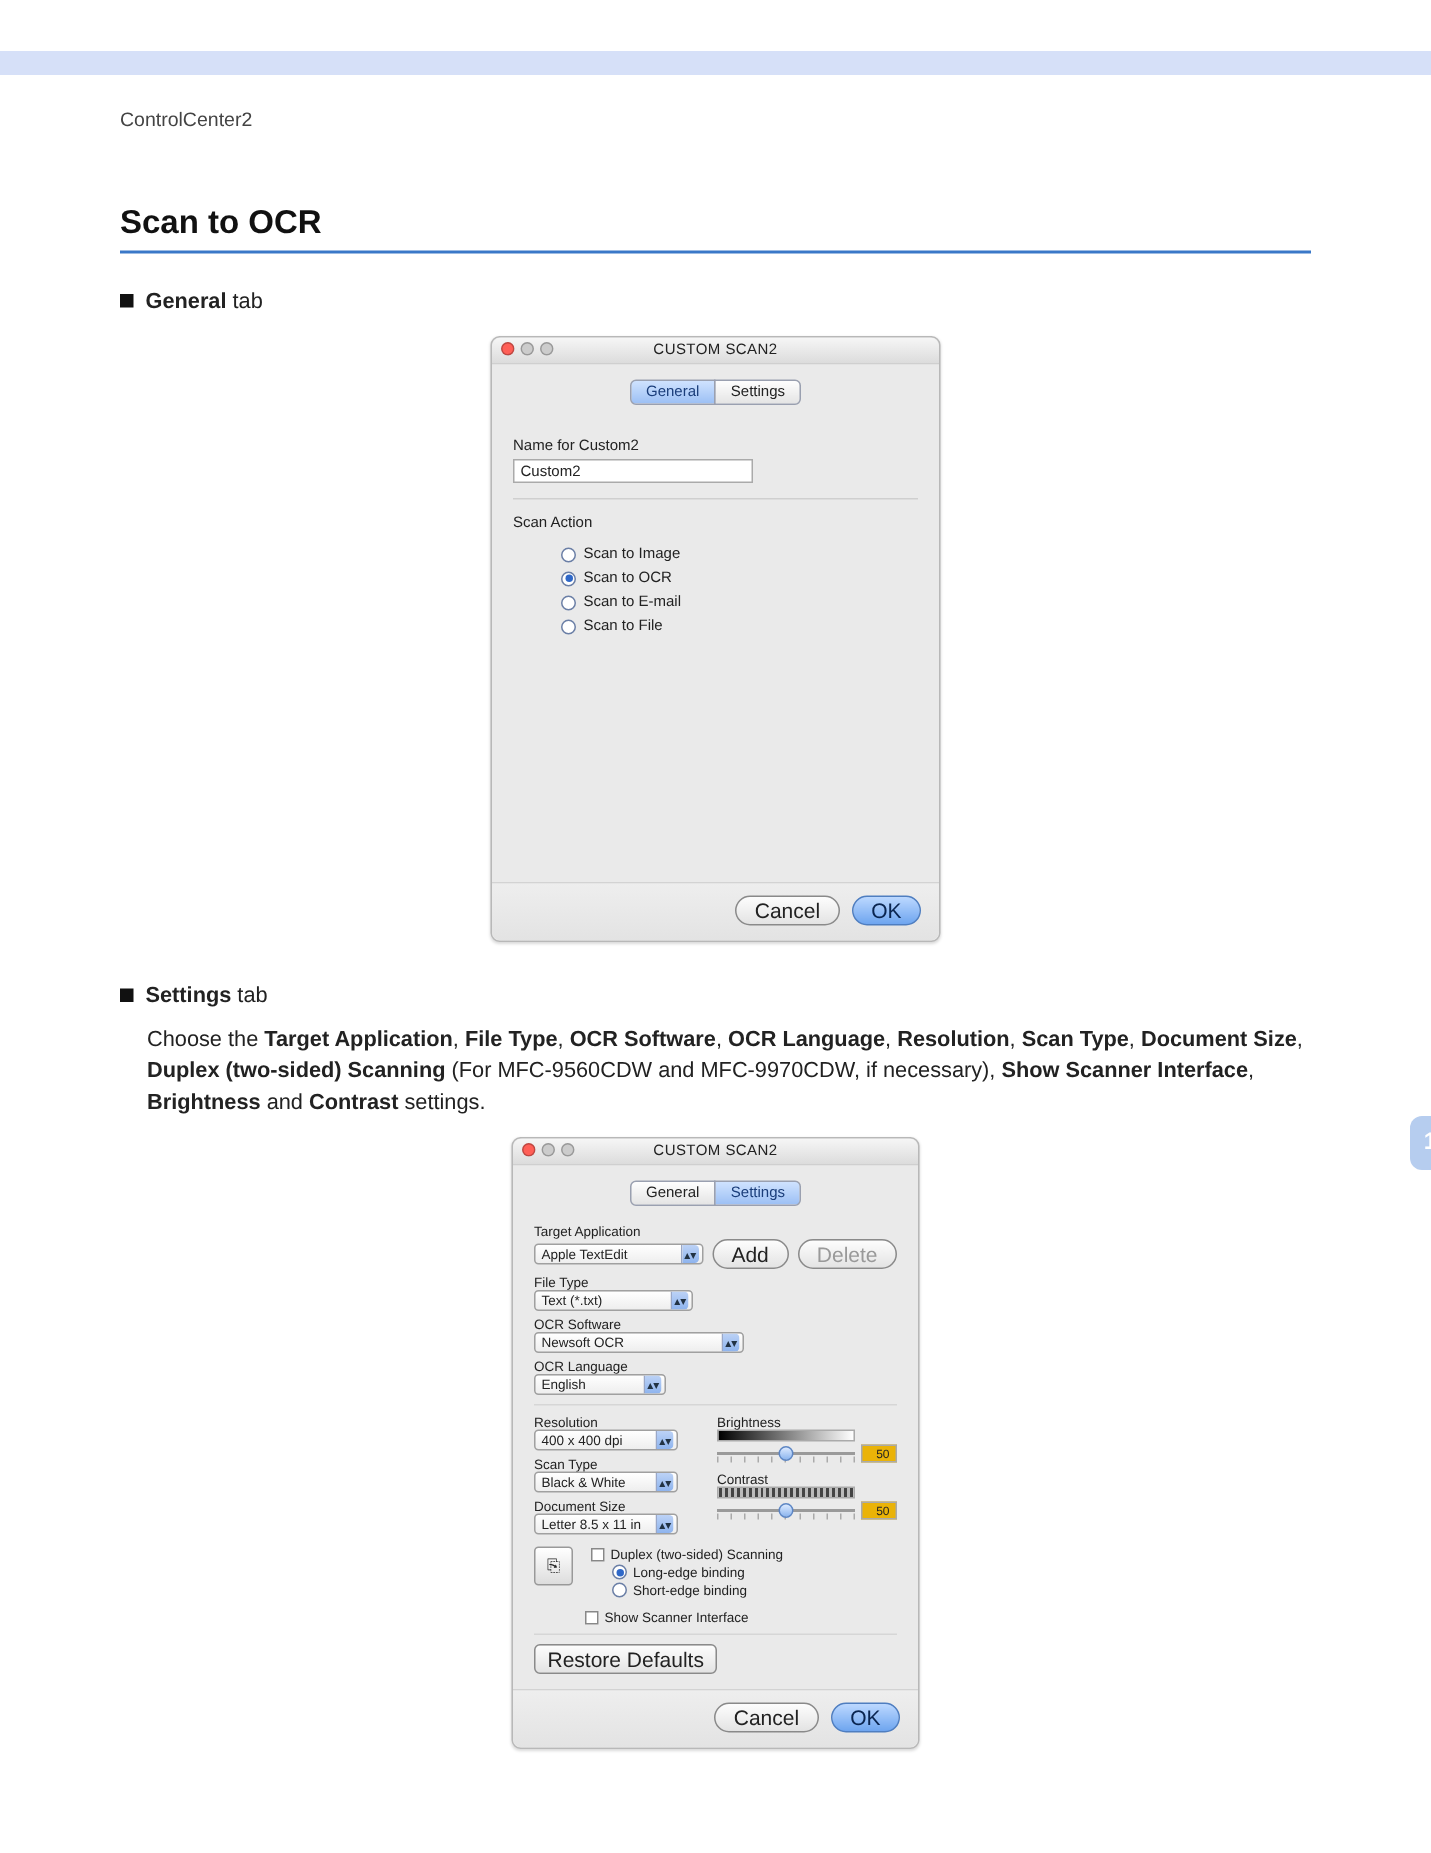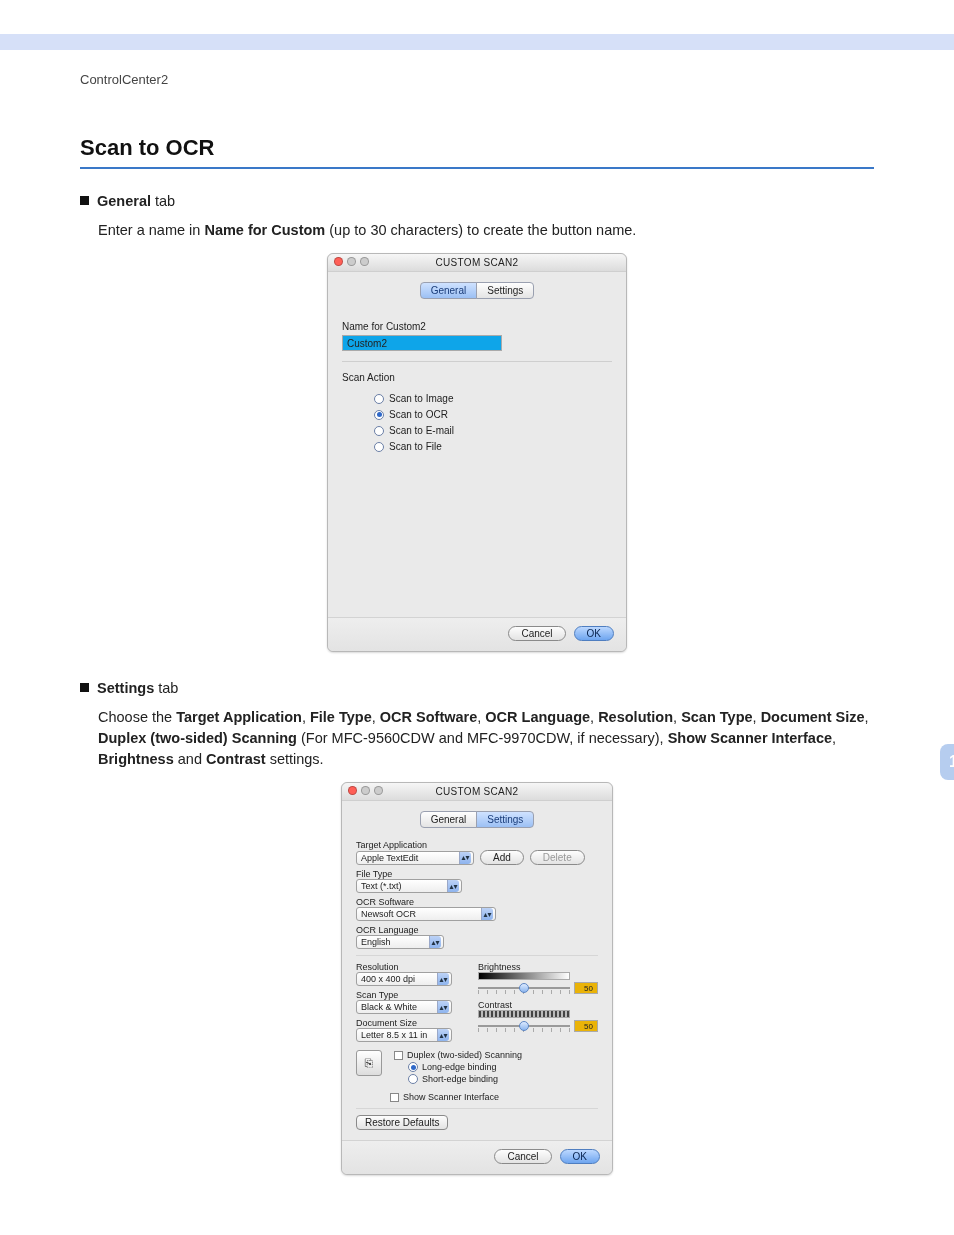--- a/index.html
+++ b/index.html
@@ -23,29 +23,29 @@
   .traffic { position:absolute; left:6px; top:3px; display:flex; gap:4px; }
   .tl { width:9px; height:9px; border-radius:50%; border:1px solid rgba(0,0,0,.25); }
   .tl.red { background:#ff5f57; } .tl.gray { background:#ccc; }
   .tabs { display:flex; justify-content:center; gap:-1px; padding:10px 0 4px 0; }
   .tab { padding:2px 10px; border:1px solid #9aa0b0; background:linear-gradient(#fefefe,#e4e4e4); font-size:10px; }
   .tab:first-child { border-radius:4px 0 0 4px; }
   .tab:last-child { border-radius:0 4px 4px 0; margin-left:-1px; }
   .tab.active { background:linear-gradient(#cfe2ff,#9cc0f4); color:#1a3d7a; }
   .dialog .pane { padding:8px 14px 10px 14px; }
   .group-label { margin:10px 0 3px 0; }
-  .textfield { display:inline-block; width:160px; height:16px; border:1px solid #aaa; background:#0ea5e9; padding:0 4px; font-size:10px; line-height:16px; }
+  .textfield { display:inline-block; width:160px; height:16px; border:1px solid #aaa; background:#ffffff; padding:0 4px; font-size:10px; line-height:16px; }
   .rule { border:none; border-top:1px solid #cfcfcf; margin:10px 0; }
   .radio-list { padding:2px 0 0 16px; }
   .radio-row { display:flex; align-items:center; gap:5px; margin:5px 16px; }
   .radio { width:10px; height:10px; border:1px solid #6b7fa6; border-radius:50%; background:#fff; display:inline-flex; align-items:center; justify-content:center; }
   .radio .dot { width:5px; height:5px; border-radius:50%; background:#2f68c8; display:none; }
   .radio.checked .dot { display:block; }
   .dlg-footer { display:flex; justify-content:flex-end; gap:8px; padding:8px 12px 10px 0; border-top:1px solid #d3d3d3; background:linear-gradient(#eee,#e3e3e3); border-radius:0 0 6px 6px; }
-  .btn { padding:1px 12px; font-size:10px; border-radius:10px; border:1px solid #8a8a8a; background:linear-gradient(#fdfdfd,#e3e3e3); }
+  .btn { padding:1px 12px; font-size:14px; border-radius:10px; border:1px solid #8a8a8a; background:linear-gradient(#fdfdfd,#e3e3e3); }
   .btn.primary { background:linear-gradient(#bcd8ff,#6ea5ef); border-color:#4f7ec0; color:#0a2550; }
 
   
   .dialog.sm { width:272px; font-size:9px; }
   .row { display:flex; align-items:center; gap:6px; }
   .select { display:inline-flex; align-items:center; justify-content:space-between; height:14px; border:1px solid #a0a0a0; background:linear-gradient(#fff,#eee); border-radius:3px; padding:0 2px 0 4px; }
   .select .arrow { width:12px; height:12px; border-left:1px solid #9aa8c8; border-radius:0 3px 3px 0; background:linear-gradient(#bcd2f6,#8eb4ee); display:flex; align-items:center; justify-content:center; color:#234; font-size:8px; }
   .slider-track { position:relative; width:92px; height:8px; }
   .slider-track .bar { position:absolute; top:3px; left:0; right:0; height:2px; background:#9a9a9a; }
   .ticks { position:absolute; top:6px; left:0; right:0; display:flex; justify-content:space-between; }
@@ -69,23 +69,20 @@
 
   <div class="section-title">Scan to OCR</div>
 
   <div class="bullet-row body-text">
     <div class="bullet-sq"></div>
     <div>
       <span class="bold">General</span><span> tab</span>
     </div>
   </div>
   <div class="indent body-text">
-    <p>
-      <span>Enter a name in </span><span class="bold">Name for Custom</span><span> (up to 30 characters) to create the button name.</span>
-    </p>
   </div>
 
   <div class="dialog" style="min-height:380px;">
     <div class="titlebar">
       <div class="traffic">
         <span class="tl red"></span>
         <span class="tl gray"></span>
         <span class="tl gray"></span>
       </div>
       <span>CUSTOM SCAN2</span>

